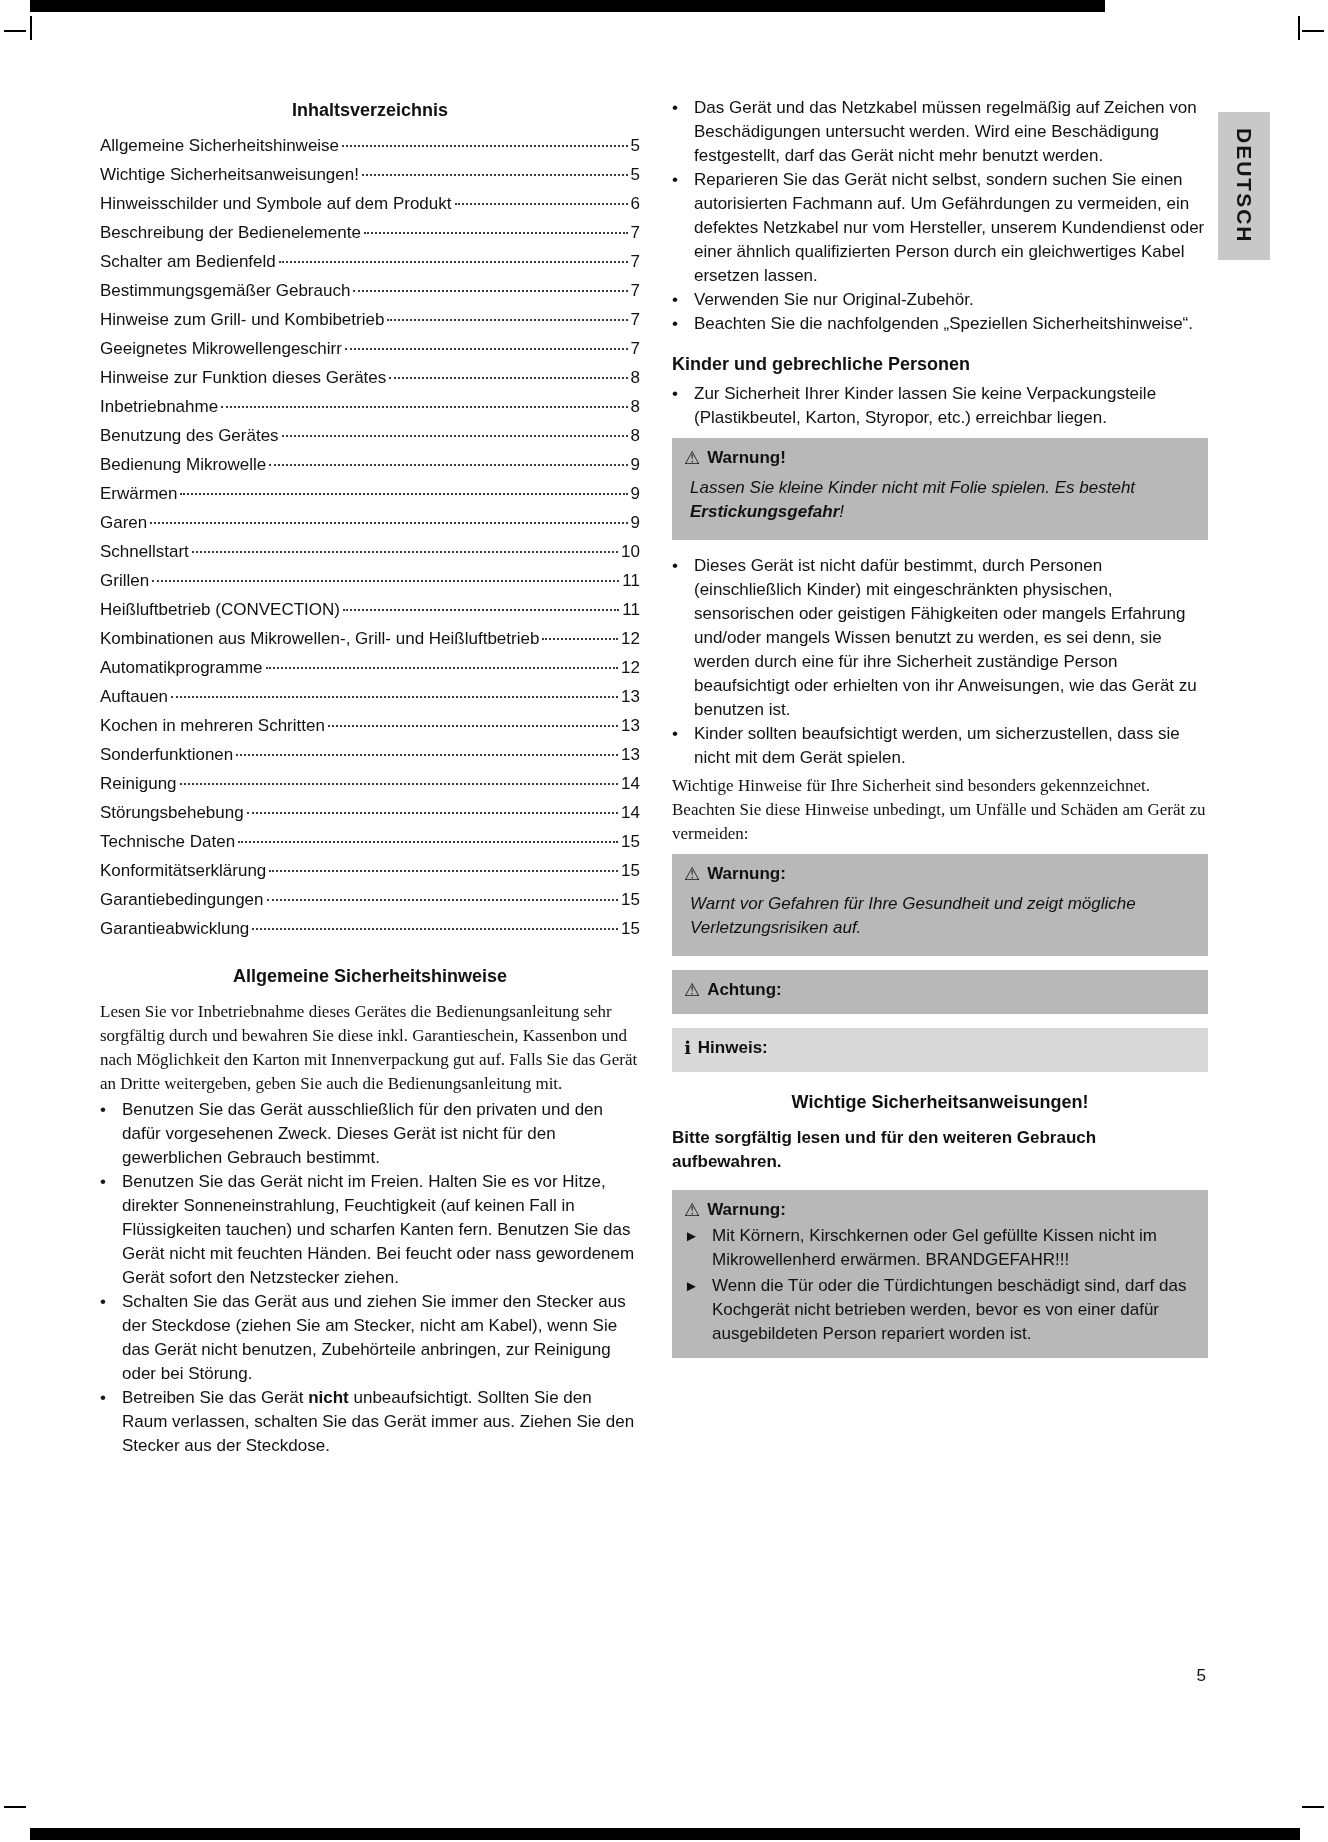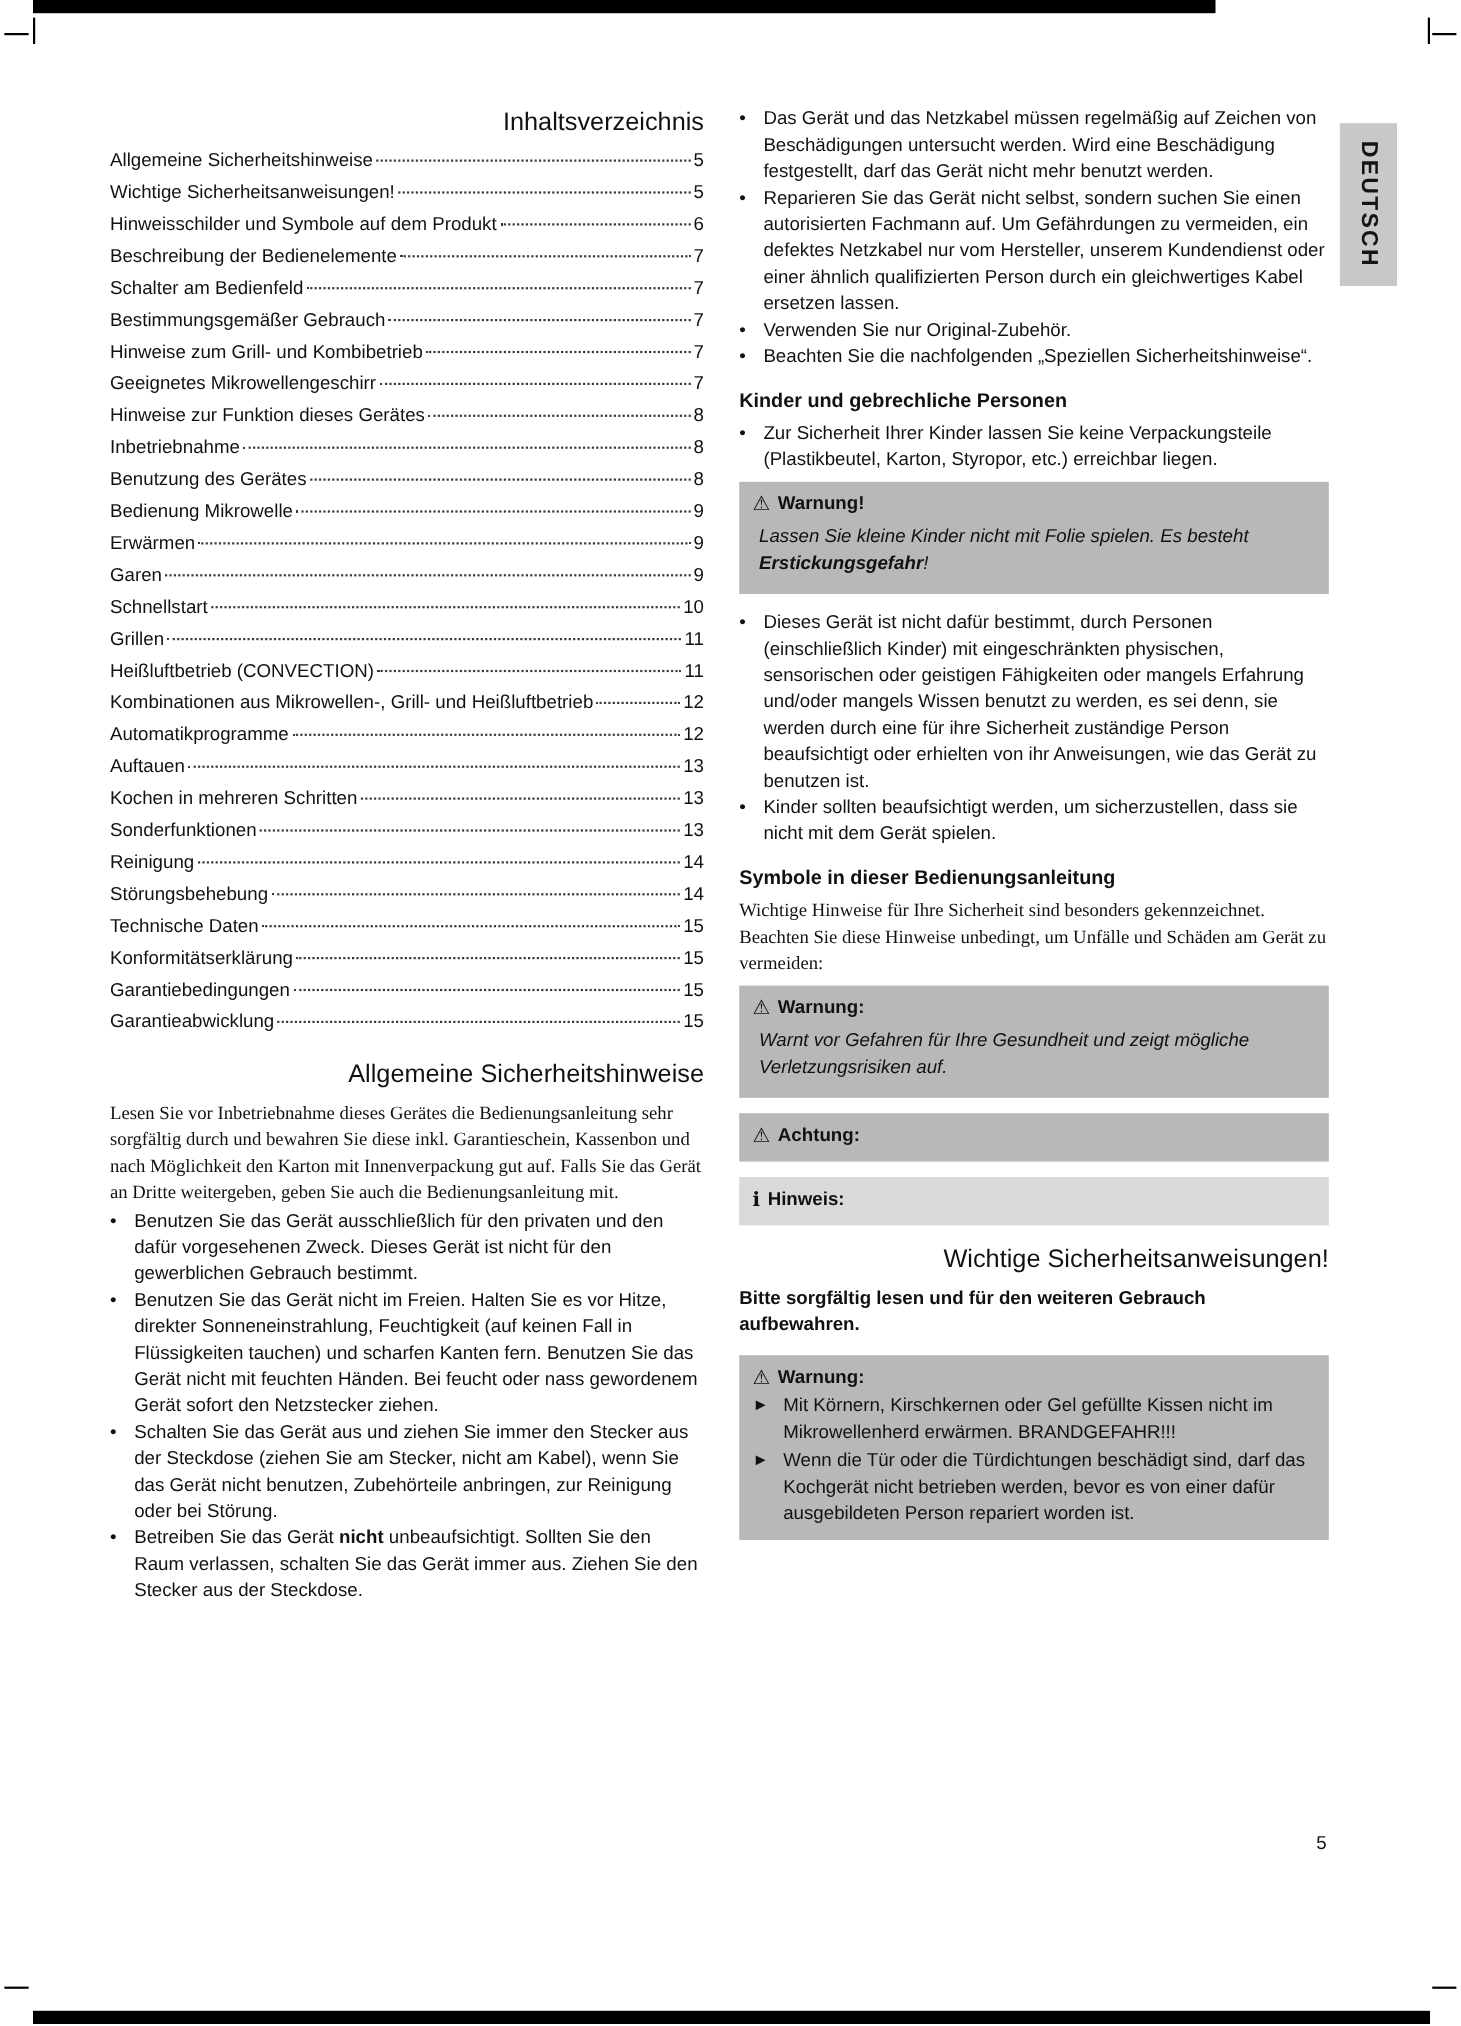--- a/index.html
+++ b/index.html
@@ -37,22 +37,22 @@
 
   .content {
     position: absolute; left: 100px; top: 96px; width: 1108px;
     display: flex; gap: 32px;
     font-size: 17px; line-height: 24px;
   }
   .col-left  { width: 540px; }
   .col-right { width: 536px; }
 
   h1 {
-    font-size: 23px; line-height: 28px; font-weight: normal;
-    text-align: right; margin: 0 0 10px 0;
+    font-size: 18px; line-height: 28px; font-weight: bold;
+    text-align: center; margin: 0 0 10px 0;
   }
   h1.mt { margin-top: 16px; }
   h2 {
     font-size: 18px; line-height: 24px; font-weight: bold;
     margin: 16px 0 6px 0;
   }
 
   
   .toc { margin: 0 0 4px 0; }
   .toc-entry { display: flex; align-items: baseline; height: 29px; }
@@ -358,21 +358,20 @@
             <span class="marker">•</span>
             <span class="btext">Dieses Gerät ist nicht dafür bestimmt, durch Personen (einschließlich Kinder) mit eingeschränkten physischen, sensorischen oder geistigen Fähigkeiten oder mangels Erfahrung und/oder mangels Wissen benutzt zu werden, es sei denn, sie werden durch eine für ihre Sicherheit zuständige Person beaufsichtigt oder erhielten von ihr Anweisungen, wie das Gerät zu benutzen ist.</span>
           </li>
 
           <li class="bullet">
             <span class="marker">•</span>
             <span class="btext">Kinder sollten beaufsichtigt werden, um sicherzustellen, dass sie nicht mit dem Gerät spielen.</span>
           </li>
         </ul>
 
-      <h2>Symbole in dieser Bedienungsanleitung</h2>
       <p class="body">Wichtige Hinweise für Ihre Sicherheit sind besonders gekennzeichnet. Beachten Sie diese Hinweise unbedingt, um Unfälle und Schäden am Gerät zu vermeiden:</p>
 
       <div class="graybox">
         <div class="box-title">
           <span class="box-icon">⚠</span>
           <span>Warnung:</span>
         </div>
         <div class="box-body">Warnt vor Gefahren für Ihre Gesundheit und zeigt mögliche Verletzungsrisiken auf.</div>
       </div>
 

